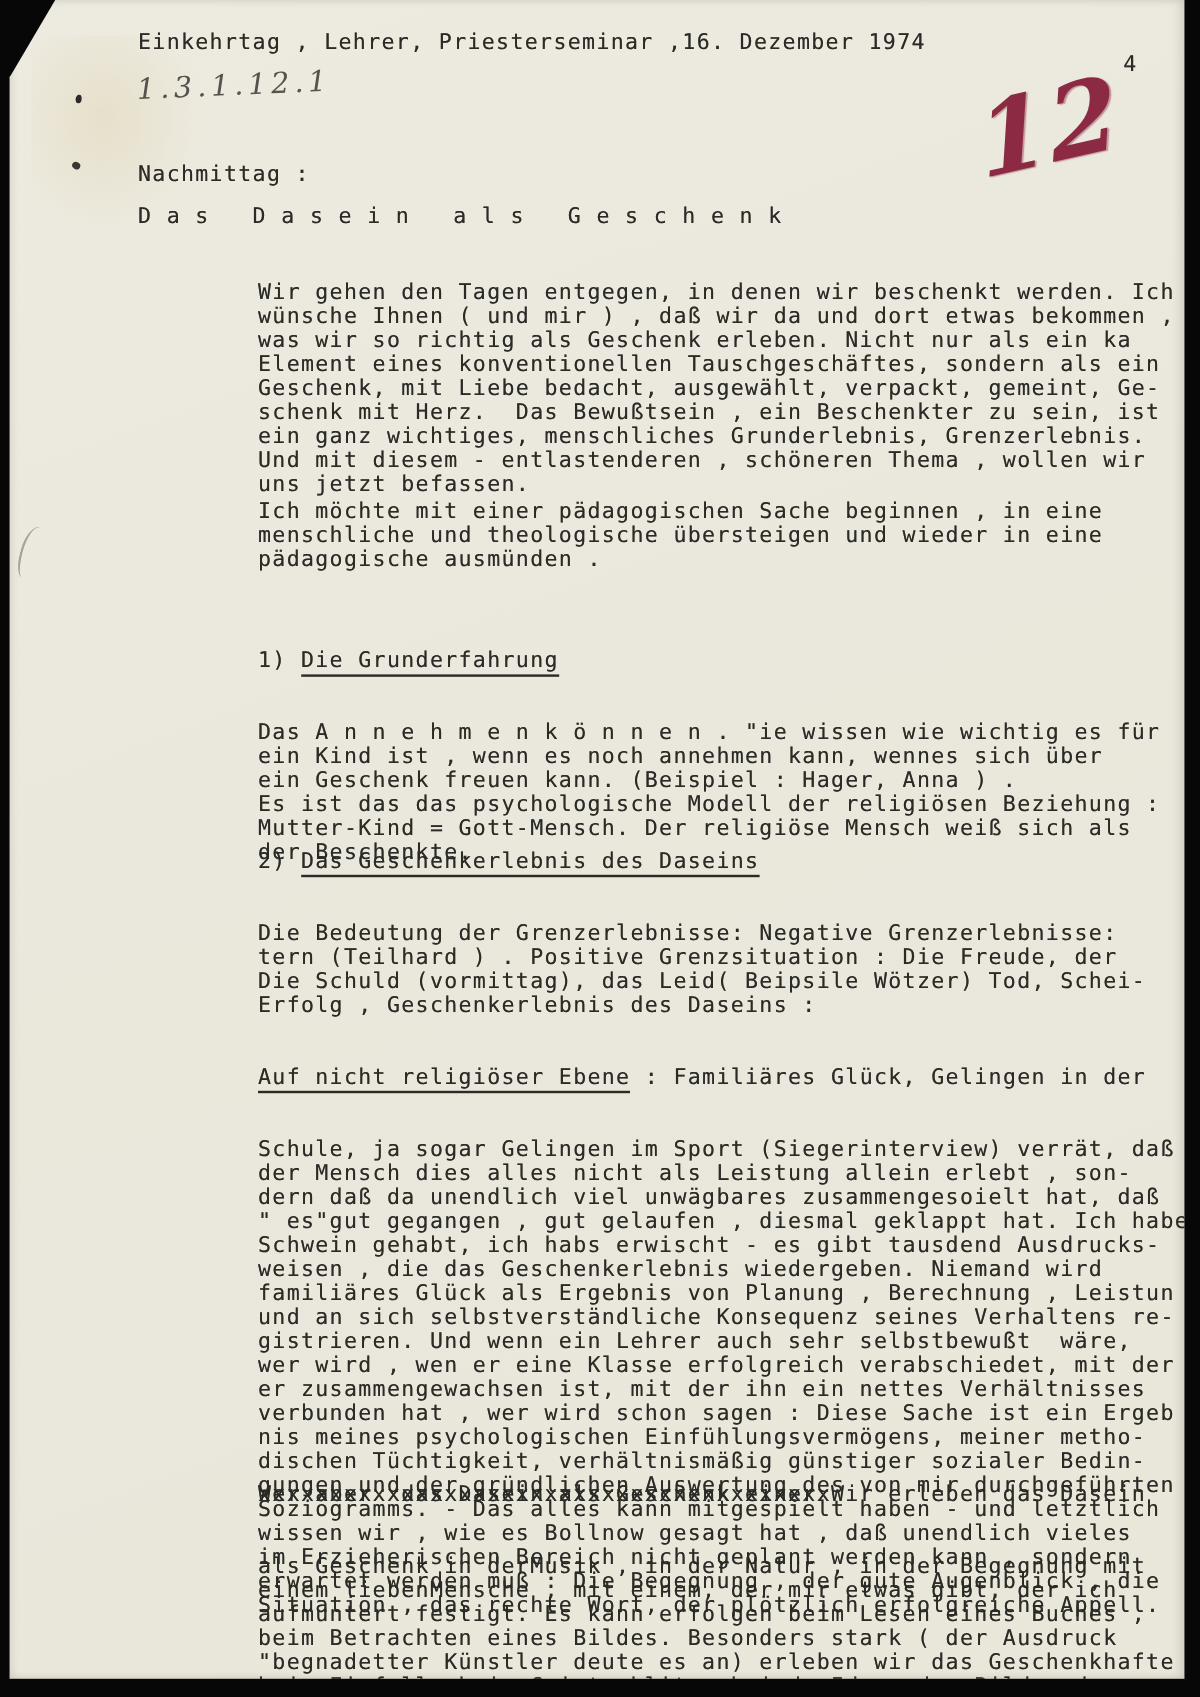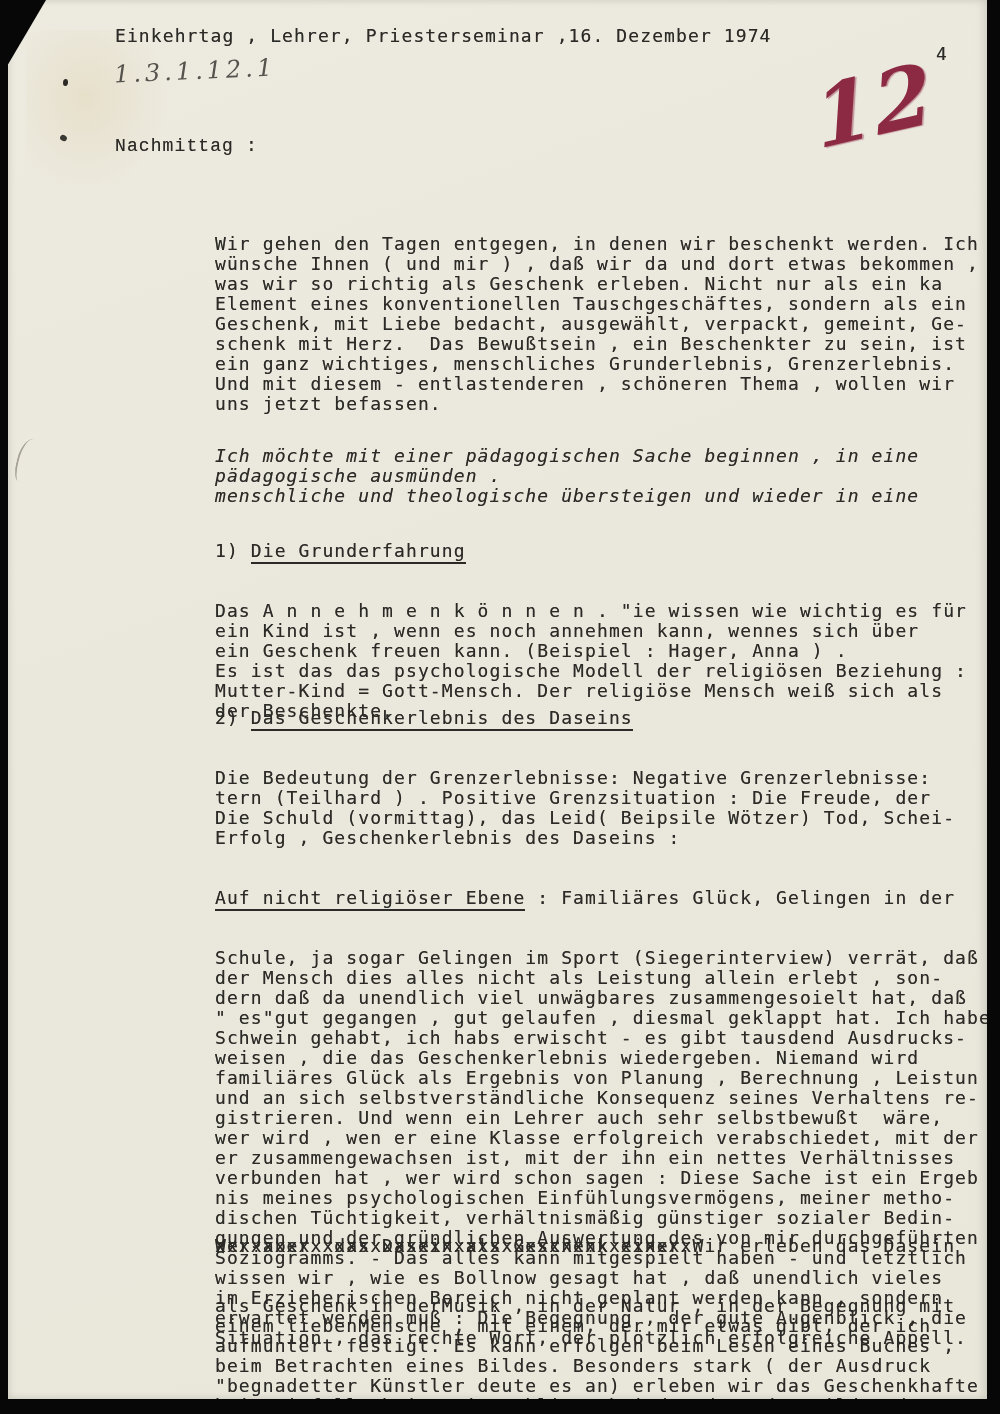--- a/index.html
+++ b/index.html
@@ -38,26 +38,26 @@
   .archive-code  { position:absolute; left:106px; top:57px;
                    font-family:"DejaVu Serif", serif; font-style:italic;
                    font-size:24px; color:#55534e; letter-spacing:4px;
                    transform:rotate(-2.5deg); text-shadow:none; }
   .page-number   { position:absolute; left:928px; top:44px; }
   .red-number    { position:absolute; left:806px; top:64px;
                    font-family:"DejaVu Serif", serif; font-style:italic; font-weight:bold;
                    font-size:84px; line-height:84px; color:#8c2a44;
                    transform:rotate(-13deg) skewX(-6deg); letter-spacing:2px;
                    text-shadow:1.5px 1px 1px rgba(140,42,68,.45); }
-  .section-label { position:absolute; left:107px; top:136px;font-family:Liberation Mono, monospace; }
+  .section-label { position:absolute; left:107px; top:136px; }
   .doc-title     { position:absolute; left:107px; top:171px; }
 
   .block { position:absolute; left:207px; width:785px; }
   .p1   { top:234px; }
-  .p2   { top:446px;font-style:italic; }
+  .p2   { top:417px; }
   .sec1 { top:501px; }
   .sec2 { top:668px; }
   .plast{ top:1196px; }
 
   .tl { height:20px; white-space:pre; }
   .ul { border-bottom:2px solid #2b2a26; padding-bottom:1px; }
 
   .xover { position:relative; display:inline-block; }
   .xtop  { position:absolute; left:0; top:0; }
 </style>
@@ -70,24 +70,25 @@
     <div class="stain"></div>
     <div class="speck1"></div>
     <div class="speck2"></div>
     <div class="pencil-mark"></div>
 
     <div class="tw header-line">Einkehrtag , Lehrer, Priesterseminar ,16. Dezember 1974</div>
     <div class="archive-code">1.3.1.12.1</div>
     <div class="tw page-number">4</div>
     <div class="red-number">12</div>
     <div class="tw section-label">Nachmittag :</div>
+    <div class="tw doc-title">D a s   D a s e i n   a l s   G e s c h e n k</div>
 
     <div class="tw block p1"><div class="tl">Wir gehen den Tagen entgegen, in denen wir beschenkt werden. Ich</div><div class="tl">wünsche Ihnen ( und mir ) , daß wir da und dort etwas bekommen ,</div><div class="tl">was wir so richtig als Geschenk erleben. Nicht nur als ein ka</div><div class="tl">Element eines konventionellen Tauschgeschäftes, sondern als ein</div><div class="tl">Geschenk, mit Liebe bedacht, ausgewählt, verpackt, gemeint, Ge-</div><div class="tl">schenk mit Herz.  Das Bewußtsein , ein Beschenkter zu sein, ist</div><div class="tl">ein ganz wichtiges, menschliches Grunderlebnis, Grenzerlebnis.</div><div class="tl">Und mit diesem - entlastenderen , schöneren Thema , wollen wir</div><div class="tl">uns jetzt befassen.</div></div>
 
-    <div class="tw block p2"><div class="tl">Ich möchte mit einer pädagogischen Sache beginnen , in eine</div><div class="tl">pädagogische ausmünden .</div><div class="tl">menschliche und theologische übersteigen und wieder in eine</div></div>
+    <div class="tw block p2"><div class="tl">Ich möchte mit einer pädagogischen Sache beginnen , in eine</div><div class="tl">menschliche und theologische übersteigen und wieder in eine</div><div class="tl">pädagogische ausmünden .</div></div>
 
     <div class="tw block sec1">
       <div class="tl"><span>1) </span><span class="ul">Die Grunderfahrung</span></div>
       <div><div class="tl">Das A n n e h m e n k ö n n e n . "ie wissen wie wichtig es für</div><div class="tl">ein Kind ist , wenn es noch annehmen kann, wennes sich über</div><div class="tl">ein Geschenk freuen kann. (Beispiel : Hager, Anna ) .</div><div class="tl">Es ist das das psychologische Modell der religiösen Beziehung :</div><div class="tl">Mutter-Kind = Gott-Mensch. Der religiöse Mensch weiß sich als</div><div class="tl">der Beschenkte.</div></div>
     </div>
 
     <div class="tw block sec2">
       <div class="tl"><span>2) </span><span class="ul">Das Geschenkerlebnis des Daseins</span></div>
       <div><div class="tl">Die Bedeutung der Grenzerlebnisse: Negative Grenzerlebnisse:</div><div class="tl">tern (Teilhard ) . Positive Grenzsituation : Die Freude, der</div><div class="tl">Die Schuld (vormittag), das Leid( Beipsile Wötzer) Tod, Schei-</div><div class="tl">Erfolg , Geschenkerlebnis des Daseins :</div></div>
       <div class="tl"><span class="ul">Auf nicht religiöser Ebene</span><span> : Familiäres Glück, Gelingen in der</span></div>

